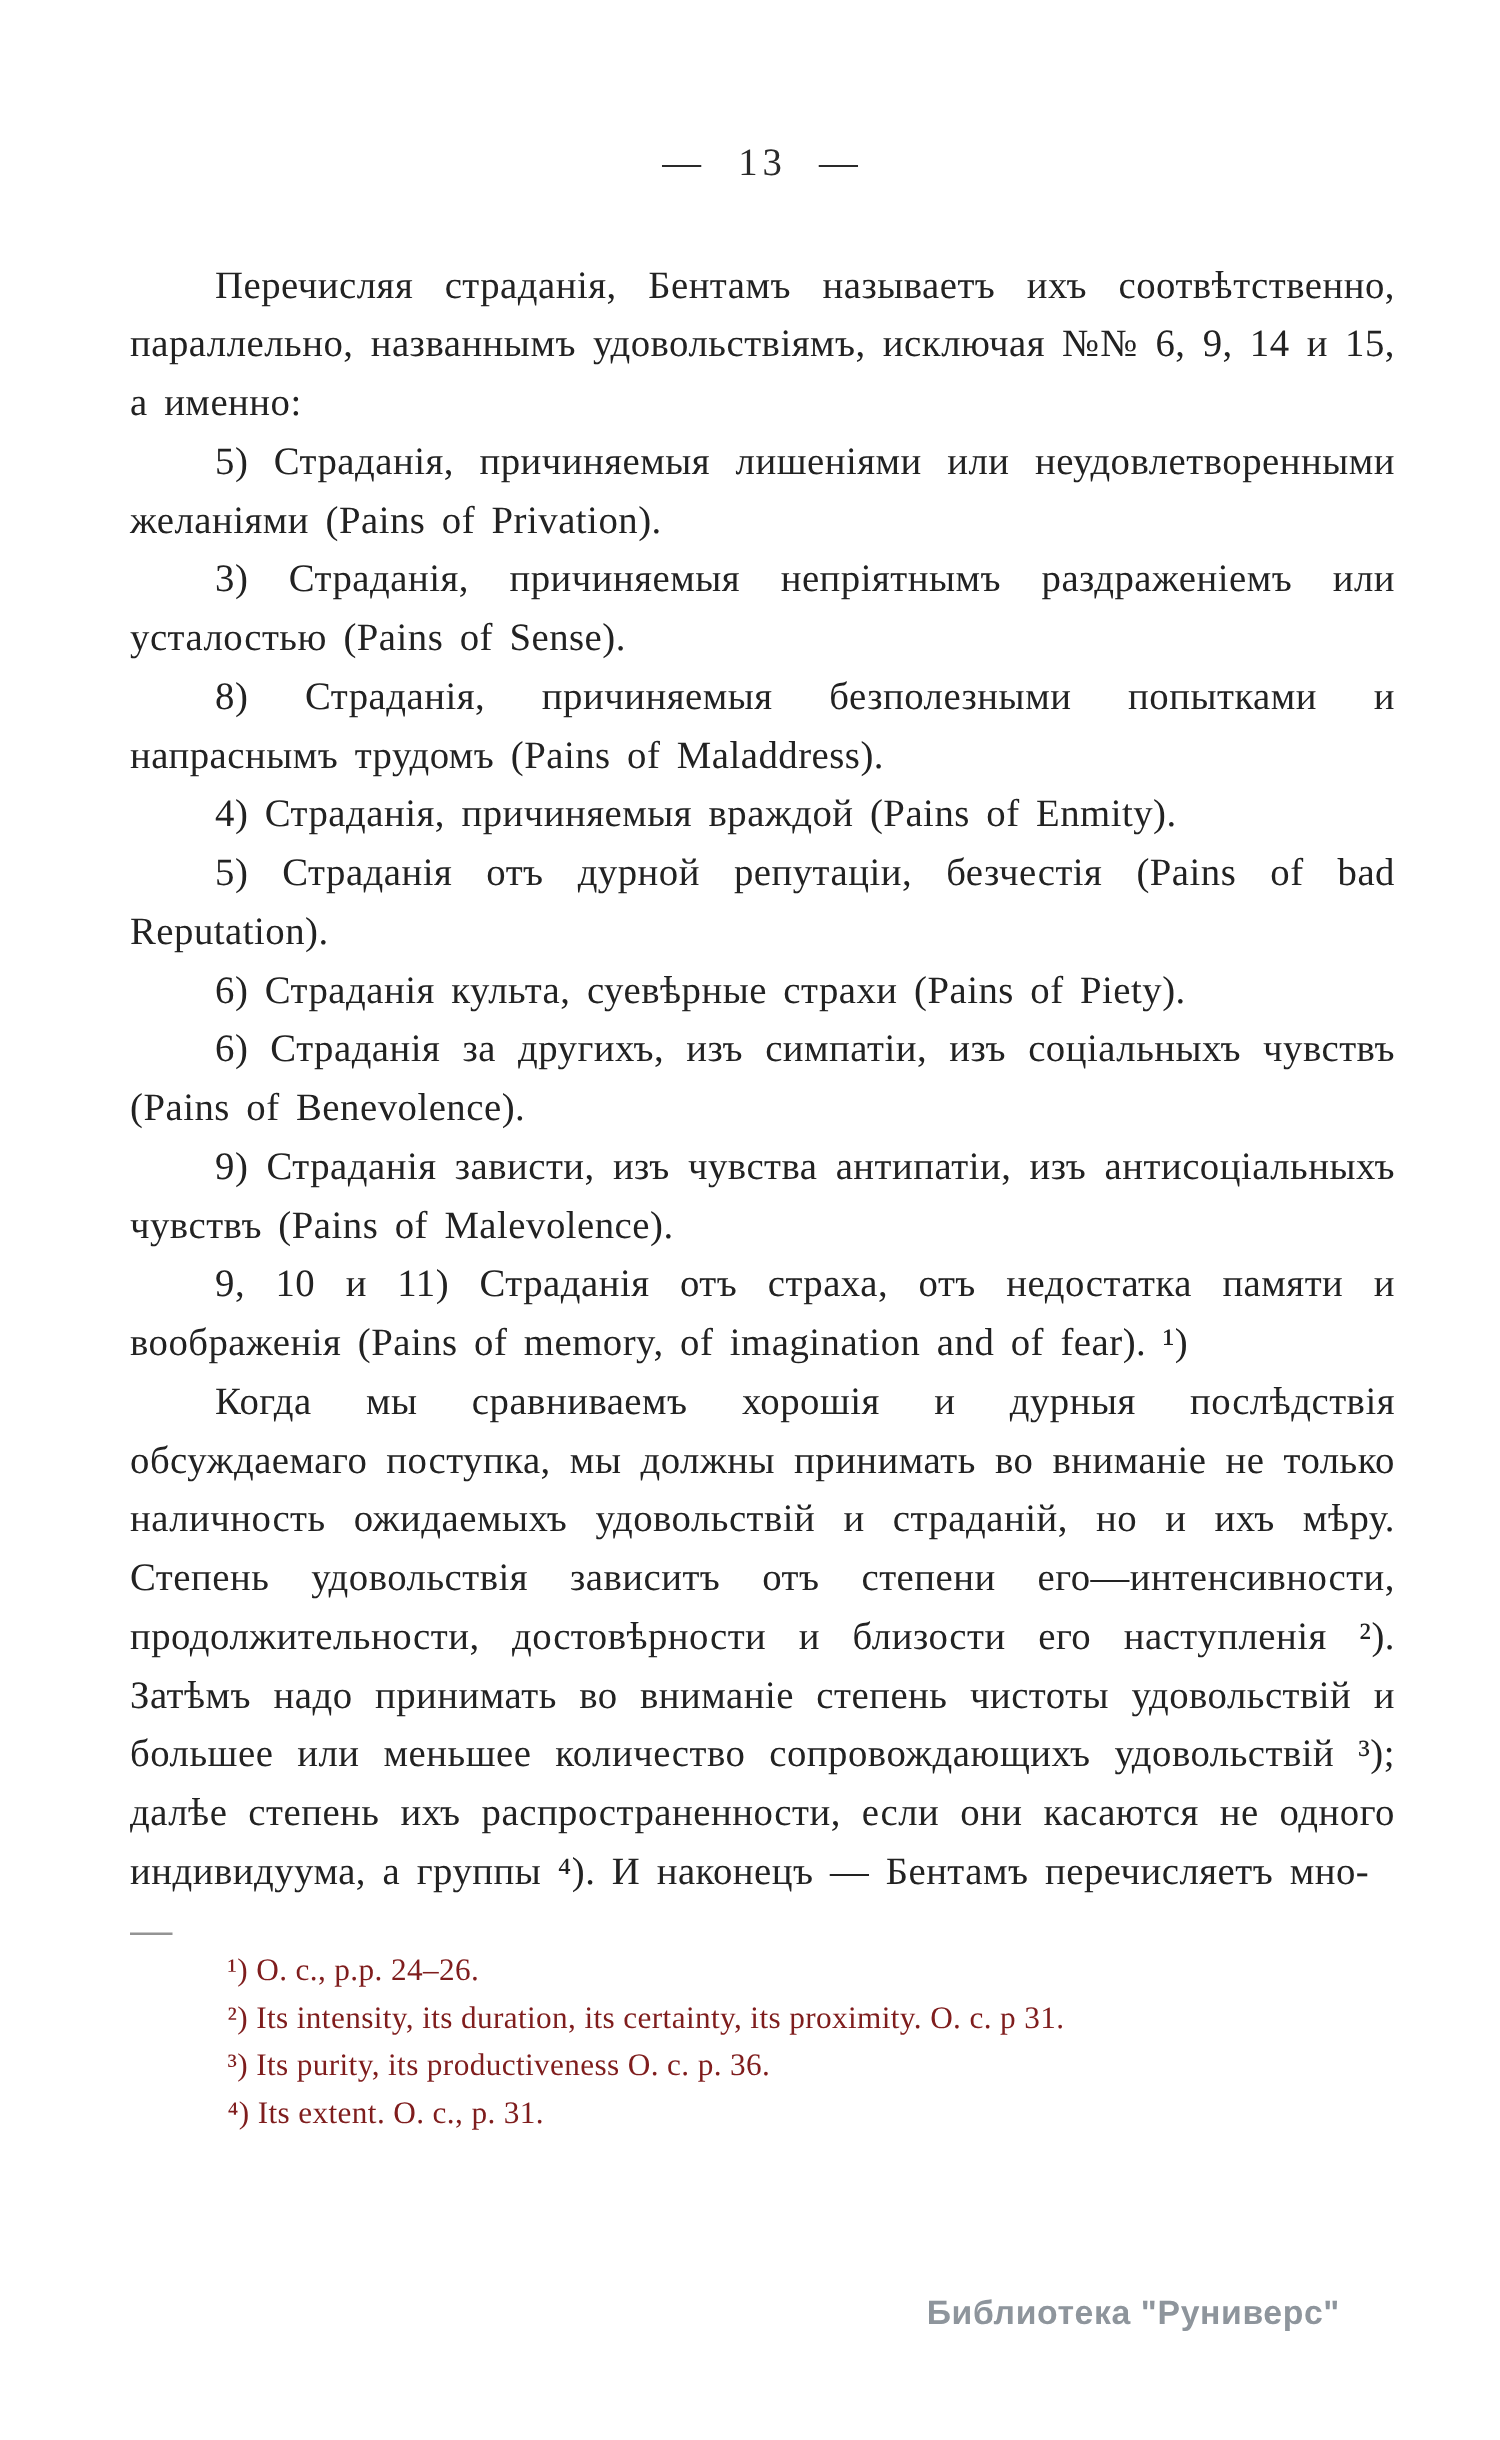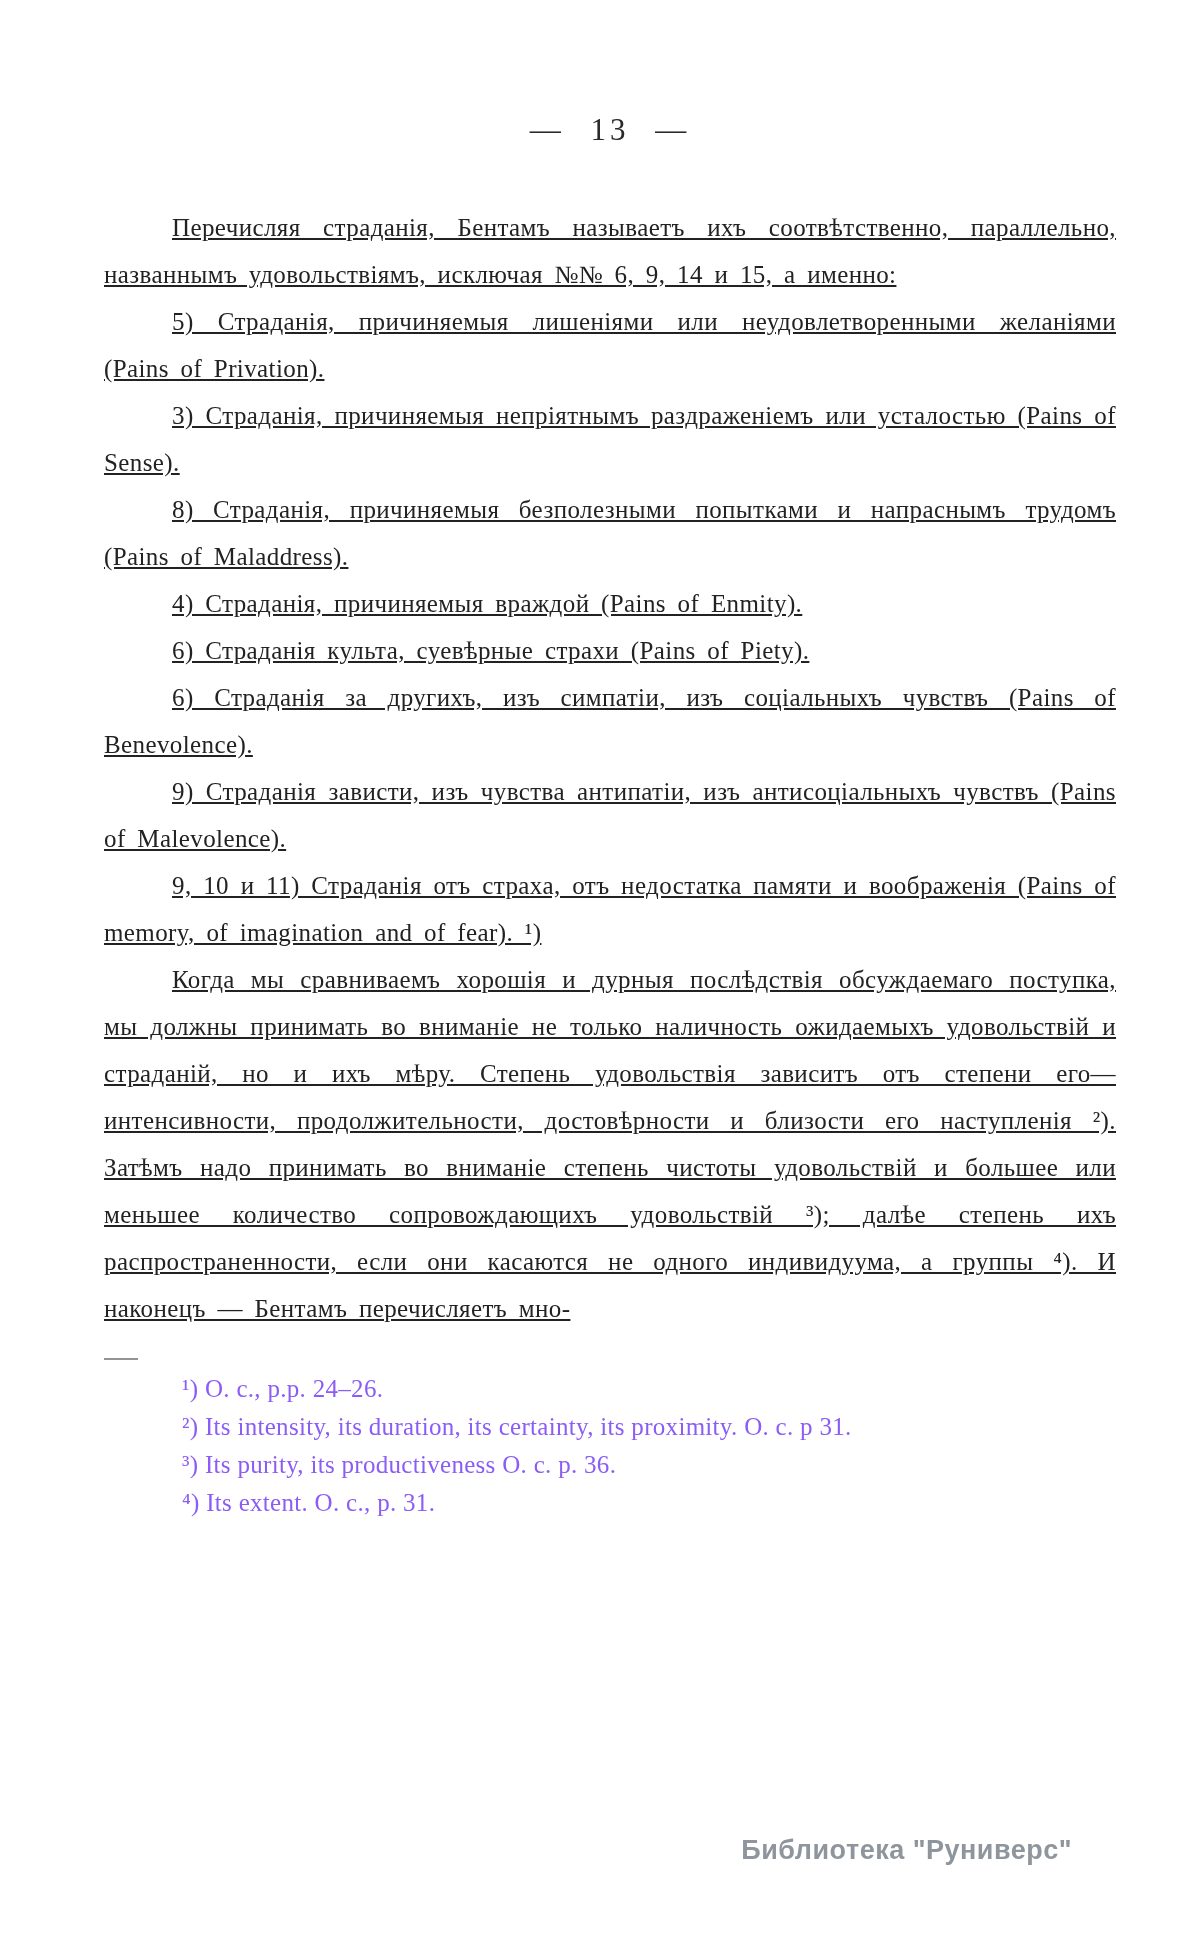--- a/index.html
+++ b/index.html
@@ -25,42 +25,41 @@
   .page-number {
     text-align: center;
     font-size: 31px;
     letter-spacing: 4px;
     color: #2a2a2a;
     margin-bottom: 56px;
     word-spacing: 14px;
   }
   .body-text p {
     margin: 0;
-    font-size: 25px;
+    font-size: 31px;
     line-height: 47px;
     text-align: justify;
     text-indent: 68px;
     word-spacing: 5px;
     letter-spacing: 0.4px;
-    text-decoration: underline;
   }
   .footnote-sep {
     margin: 26px 0 10px 0;
     width: 34px;
     height: 0;
     border-top: 2px solid #5a5a5a;
     opacity: 0.65;
   }
   .footnotes p {
     margin: 0;
     font-size: 25px;
     line-height: 38px;
     text-indent: 78px;
     letter-spacing: 0.3px;
-    color: #8b5cf6;
+    color: #7f1d1d;
   }
   .watermark {
     position: absolute;
     right: 128px;
     bottom: 86px;
     font-family: "Liberation Sans", "DejaVu Sans", sans-serif;
     font-weight: bold;
     font-size: 27px;
     color: #8e959c;
     letter-spacing: 0.5px;
@@ -72,20 +71,21 @@
 <div class="page">
 
   <div class="page-number">— 13 —</div>
 
   <div class="body-text">
     <p>Перечисляя страданія, Бентамъ называетъ ихъ соотвѣтственно, параллельно, названнымъ удовольствіямъ, исключая №№ 6, 9, 14 и 15, а именно:</p>
     <p>5) Страданія, причиняемыя лишеніями или неудовлетворенными желаніями (Pains of Privation).</p>
     <p>3) Страданія, причиняемыя непріятнымъ раздраженіемъ или усталостью (Pains of Sense).</p>
     <p>8) Страданія, причиняемыя безполезными попытками и напраснымъ трудомъ (Pains of Maladdress).</p>
     <p>4) Страданія, причиняемыя враждой (Pains of Enmity).</p>
+    <p>5) Страданія отъ дурной репутаціи, безчестія (Pains of bad Reputation).</p>
     <p>6) Страданія культа, суевѣрные страхи (Pains of Piety).</p>
     <p>6) Страданія за другихъ, изъ симпатіи, изъ соціальныхъ чувствъ (Pains of Benevolence).</p>
     <p>9) Страданія зависти, изъ чувства антипатіи, изъ антисоціальныхъ чувствъ (Pains of Malevolence).</p>
     <p>9, 10 и 11) Страданія отъ страха, отъ недостатка памяти и воображенія (Pains of memory, of imagination and of fear). ¹)</p>
     <p>Когда мы сравниваемъ хорошія и дурныя послѣдствія обсуждаемаго поступка, мы должны принимать во вниманіе не только наличность ожидаемыхъ удовольствій и страданій, но и ихъ мѣру. Степень удовольствія зависитъ отъ степени его—интенсивности, продолжительности, достовѣрности и близости его наступленія ²). Затѣмъ надо принимать во вниманіе степень чистоты удовольствій и большее или меньшее количество сопровождающихъ удовольствій ³); далѣе степень ихъ распространенности, если они касаются не одного индивидуума, а группы ⁴). И наконецъ — Бентамъ перечисляетъ мно-</p>
   </div>
 
   <div class="footnote-sep"></div>
 
   <div class="footnotes">

